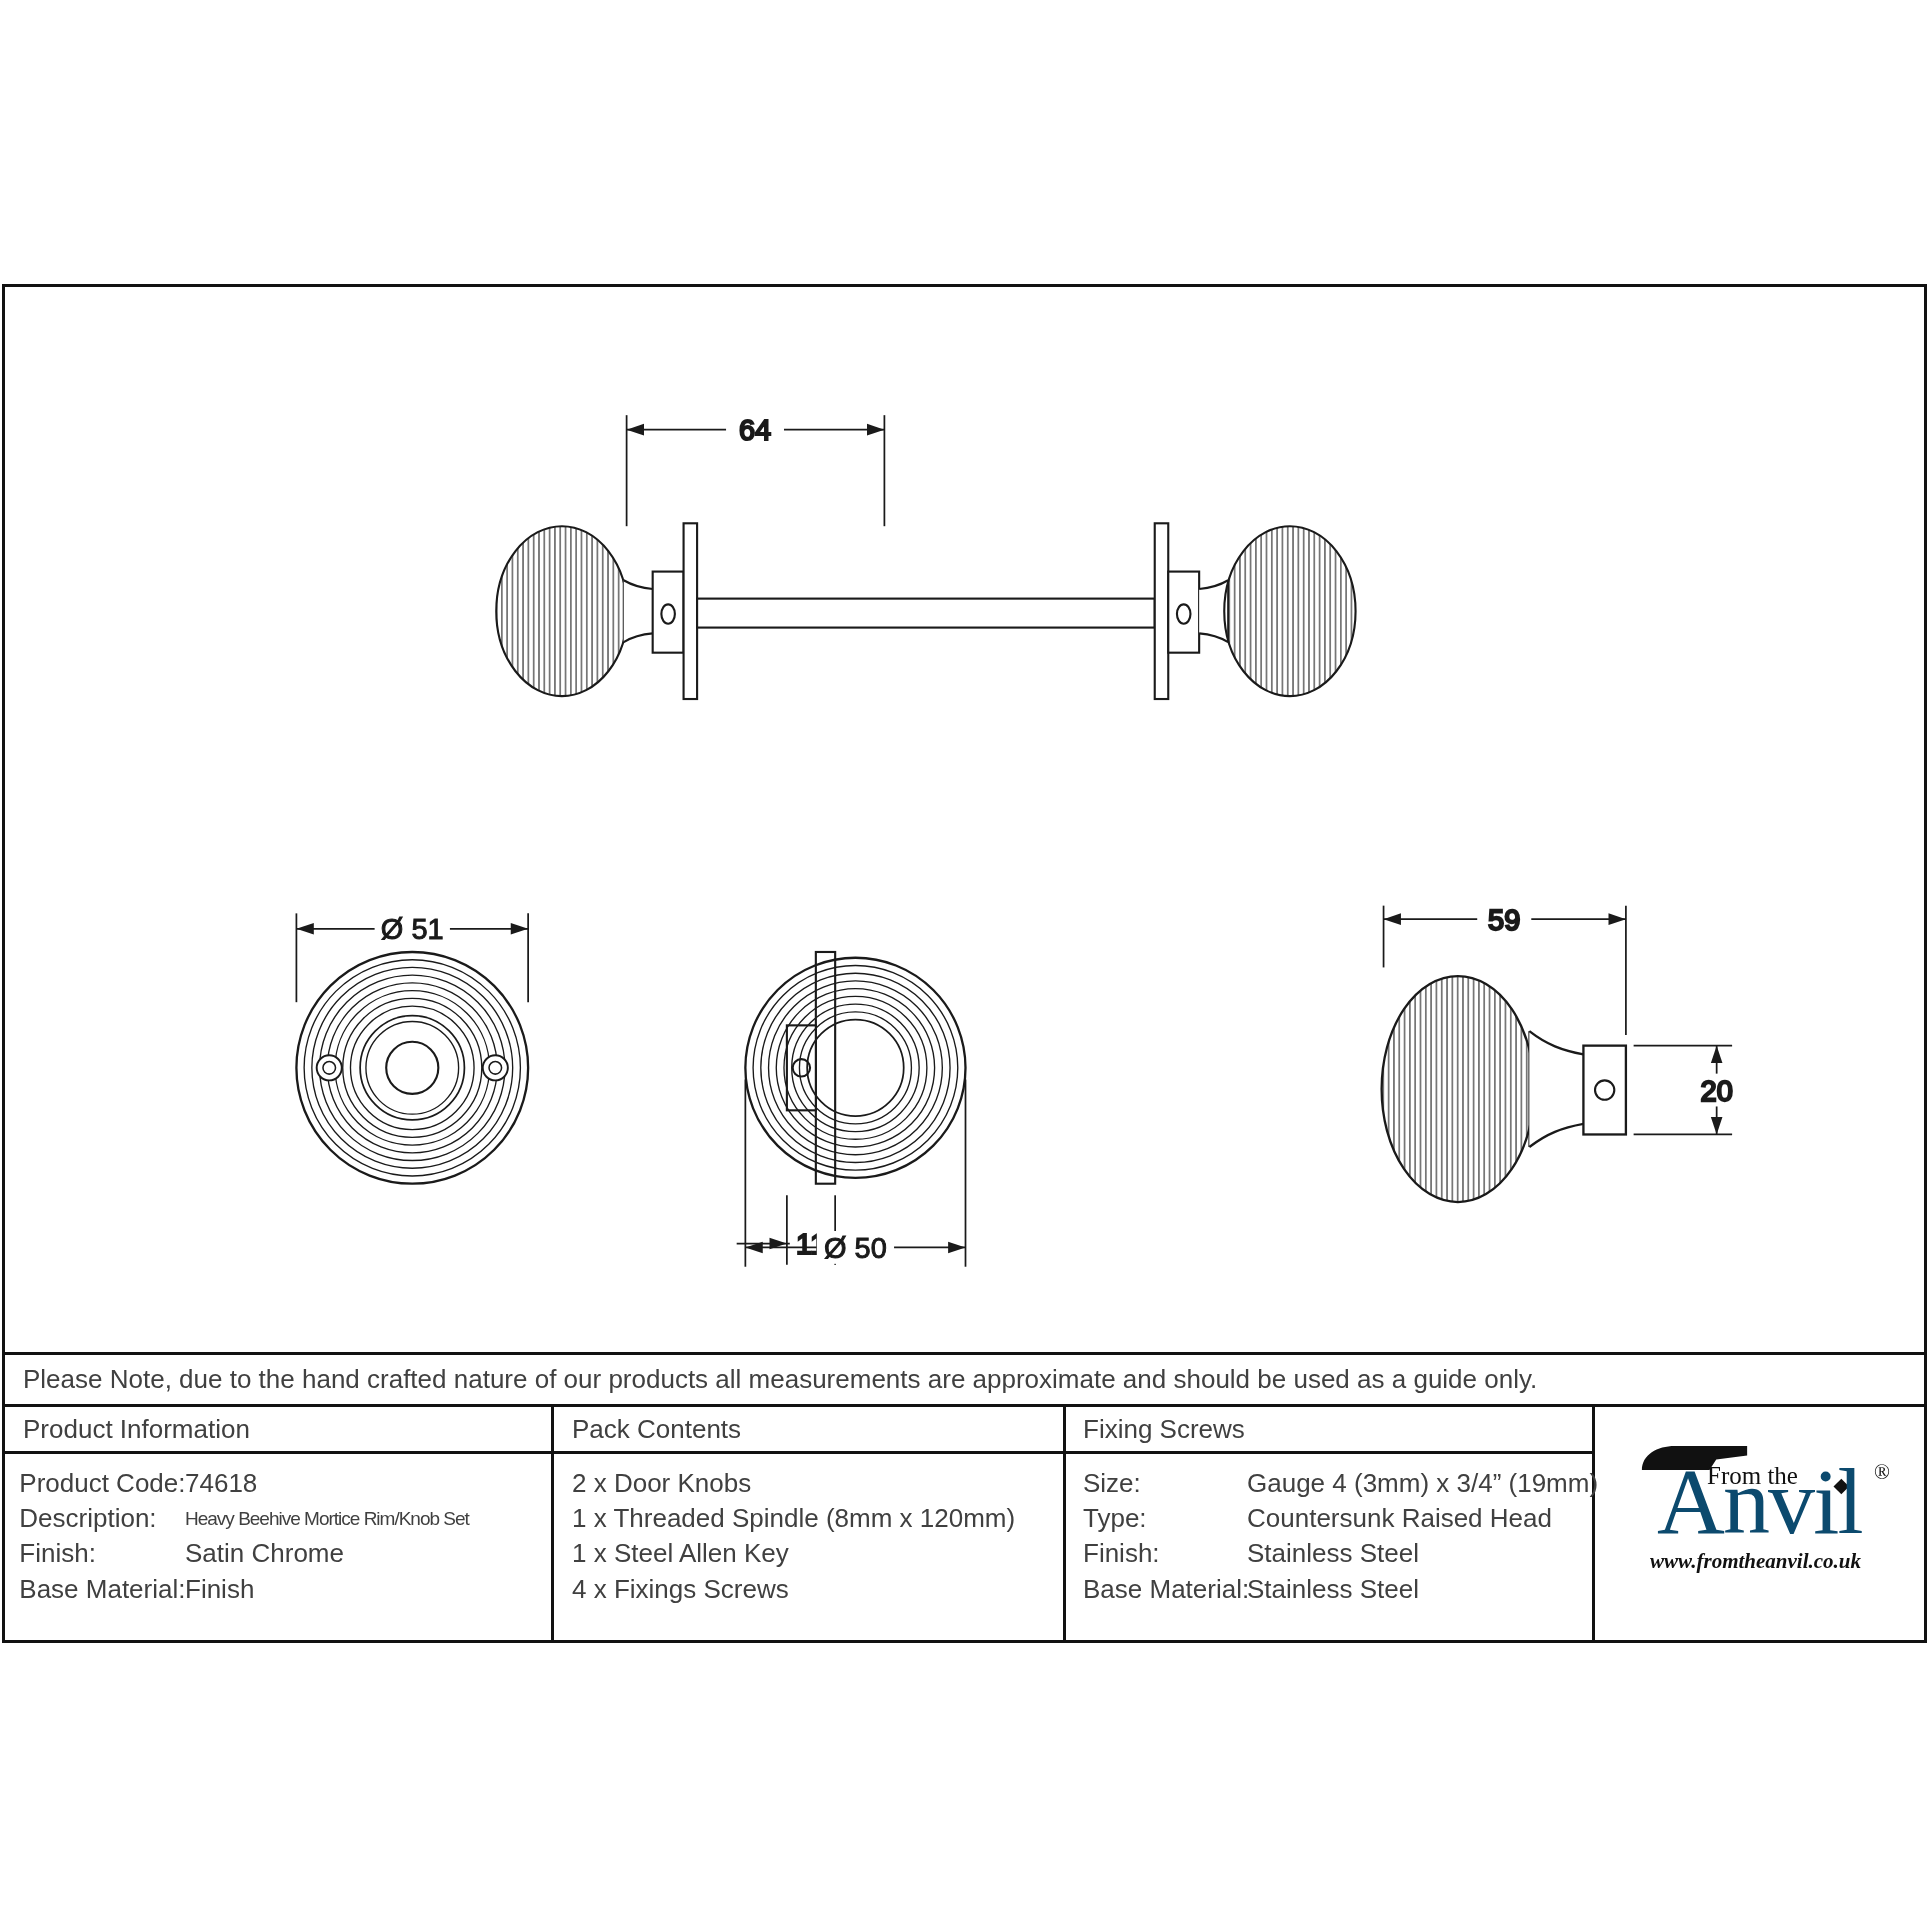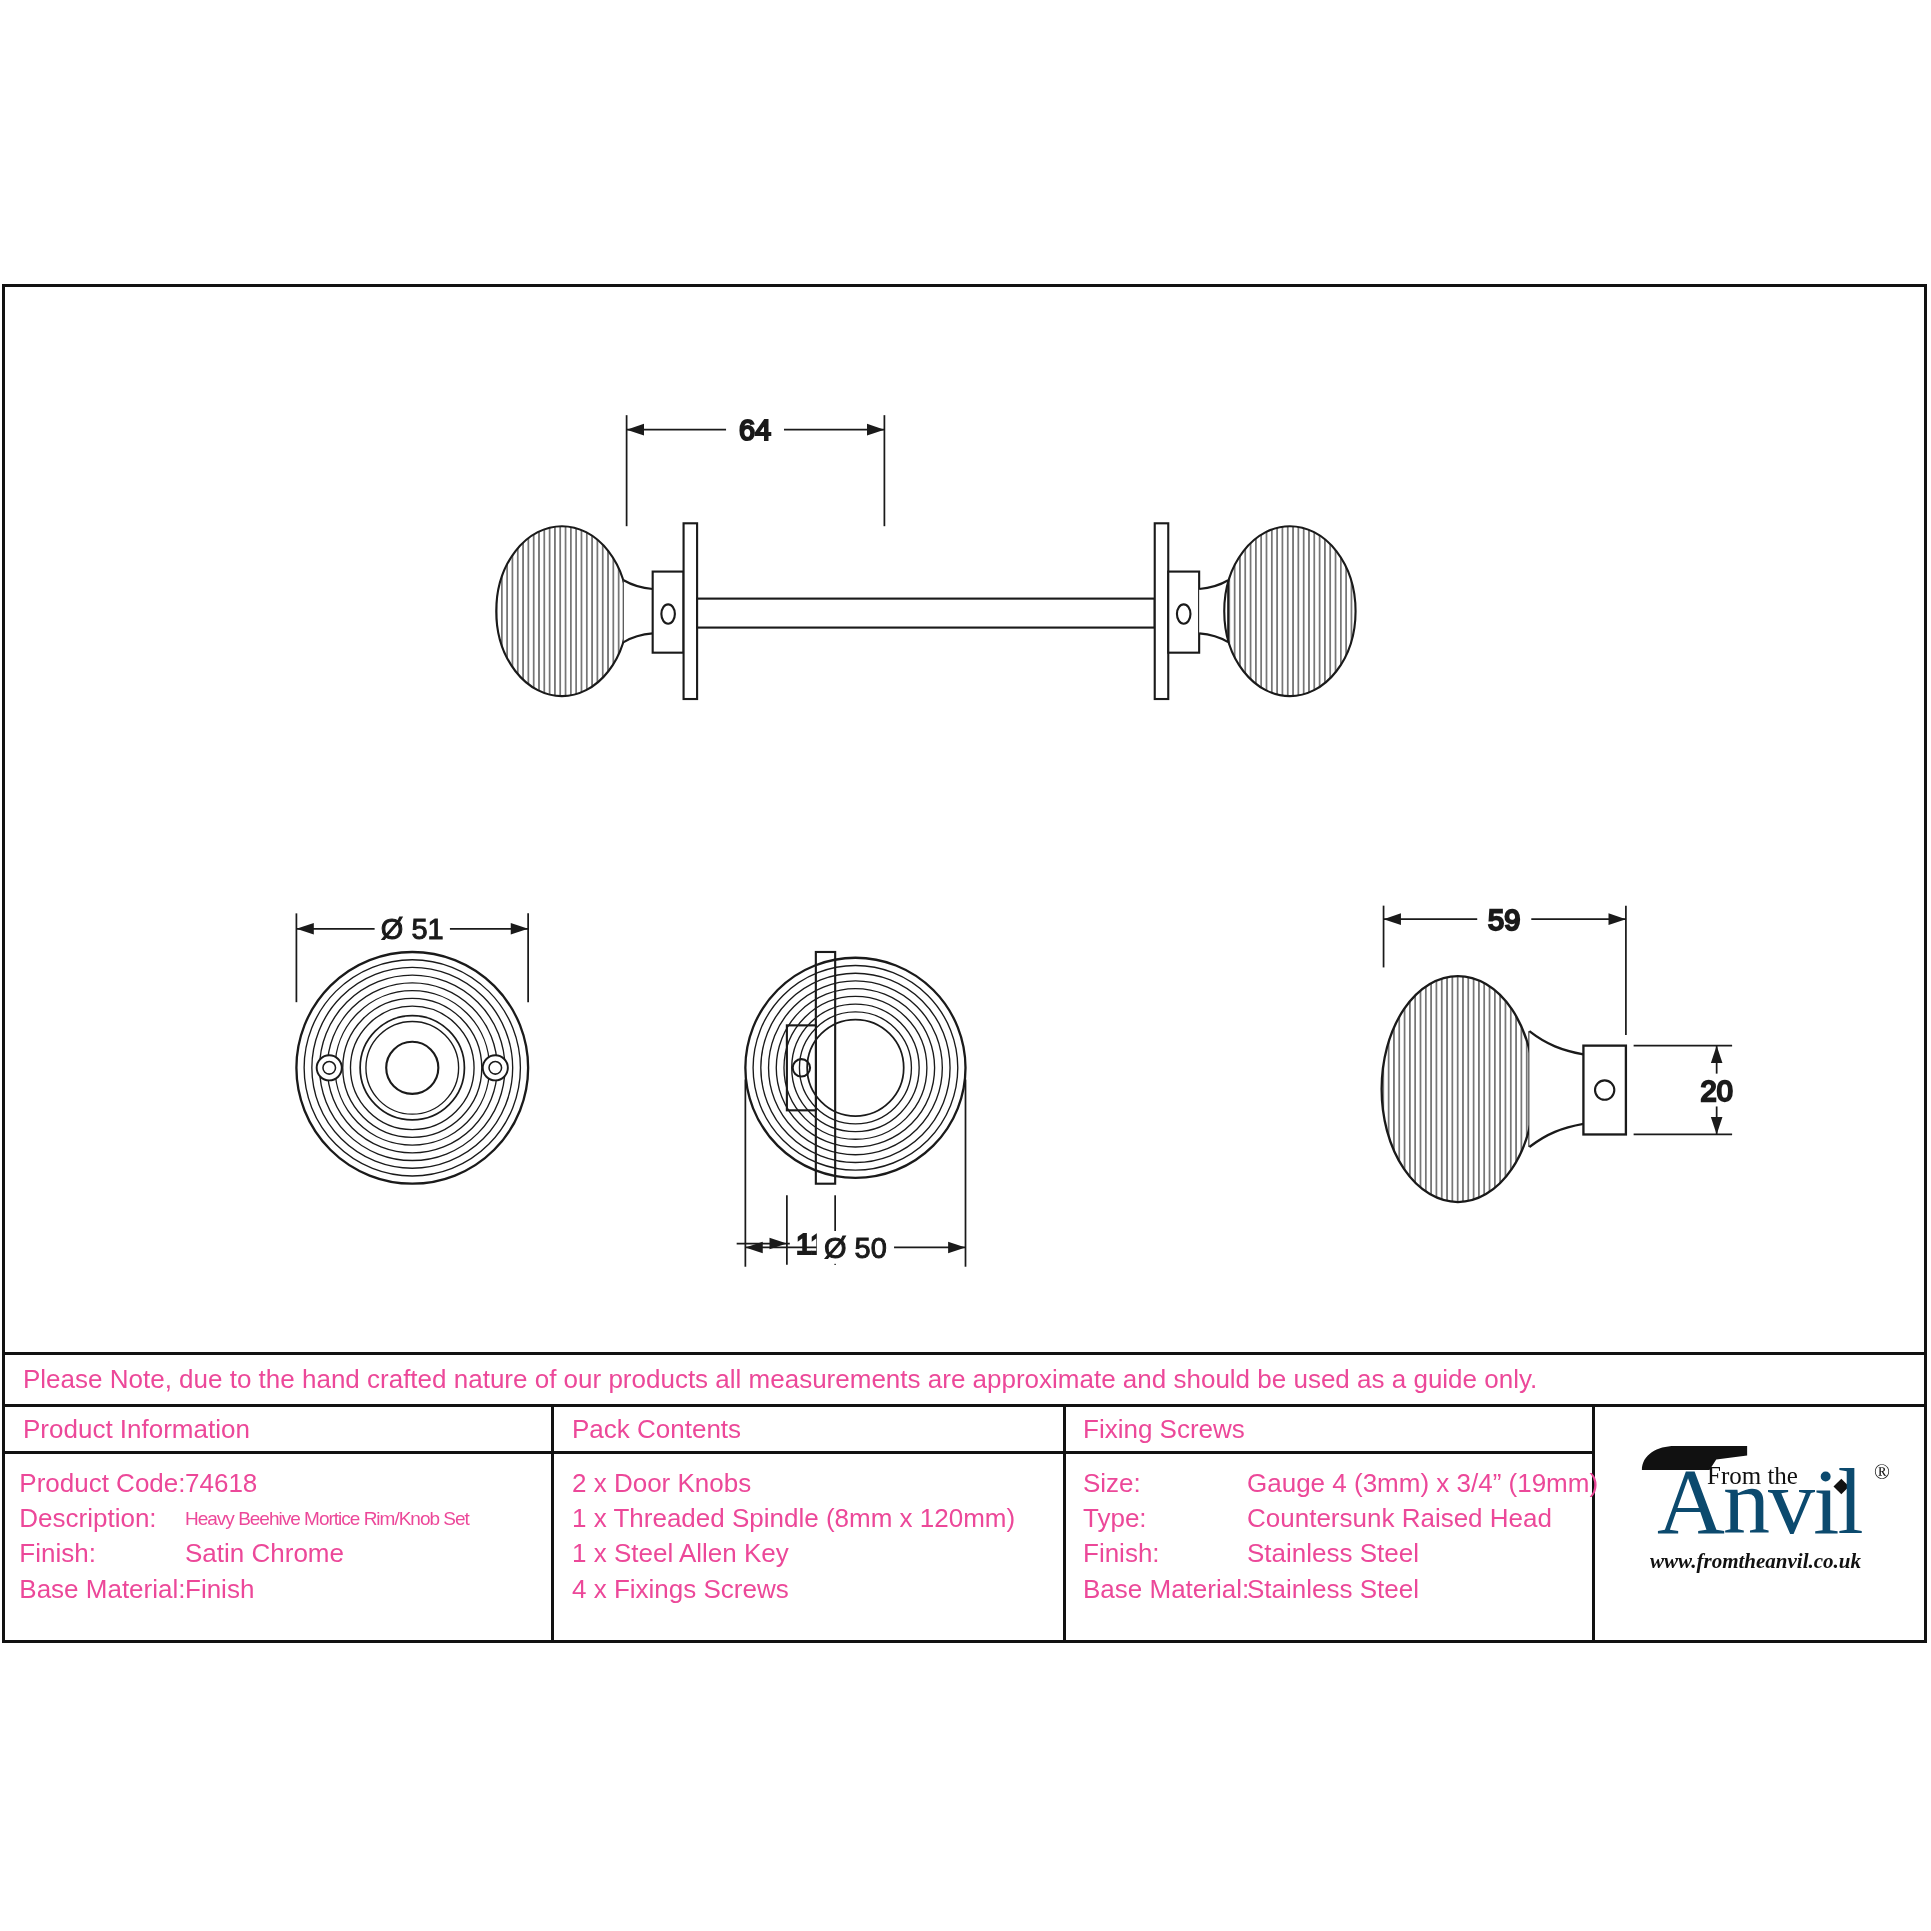--- a/index.html
+++ b/index.html
@@ -1,21 +1,21 @@
 <!DOCTYPE html>
 <html><head>
 <meta charset="utf-8">
 <style>
   html,body{margin:0;padding:0;background:#fff;}
   #canvas{position:relative;width:1931px;height:1931px;background:#fff;overflow:hidden;
           font-family:"Liberation Sans",sans-serif;color:#1a1a1a;}
   .frame{position:absolute;left:1.9px;top:284px;width:1925px;height:1359px;
          border:3.9px solid #111;box-sizing:border-box;background:#fff;}
   .hline,.vline{position:absolute;background:#111;}
-  .txt{position:absolute;font-size:26px;line-height:35px;height:35px;white-space:nowrap;color:#ec4899;}
+  .txt{position:absolute;font-size:26px;line-height:35px;height:35px;white-space:nowrap;color:#404040;}
   .tight{font-size:19px;letter-spacing:-1px;}
   .hdr{font-size:26px;}
   svg.drawing{position:absolute;left:0;top:0;}
   .dimtext{font-family:"Liberation Sans",sans-serif;font-size:30px;fill:#1a1a1a;text-anchor:middle;}
   
   .logo-brand{position:absolute;left:1657px;top:1453px;font-family:"Liberation Serif",serif;
               font-size:94px;line-height:97px;letter-spacing:-1.9px;color:#0c4a6e;}
   .logo-from{position:absolute;left:1707px;top:1461px;font-family:"Liberation Serif",serif;
              font-size:25px;line-height:29px;color:#111;}
   .logo-reg{position:absolute;left:1874px;top:1462px;font-family:"Liberation Serif",serif;

